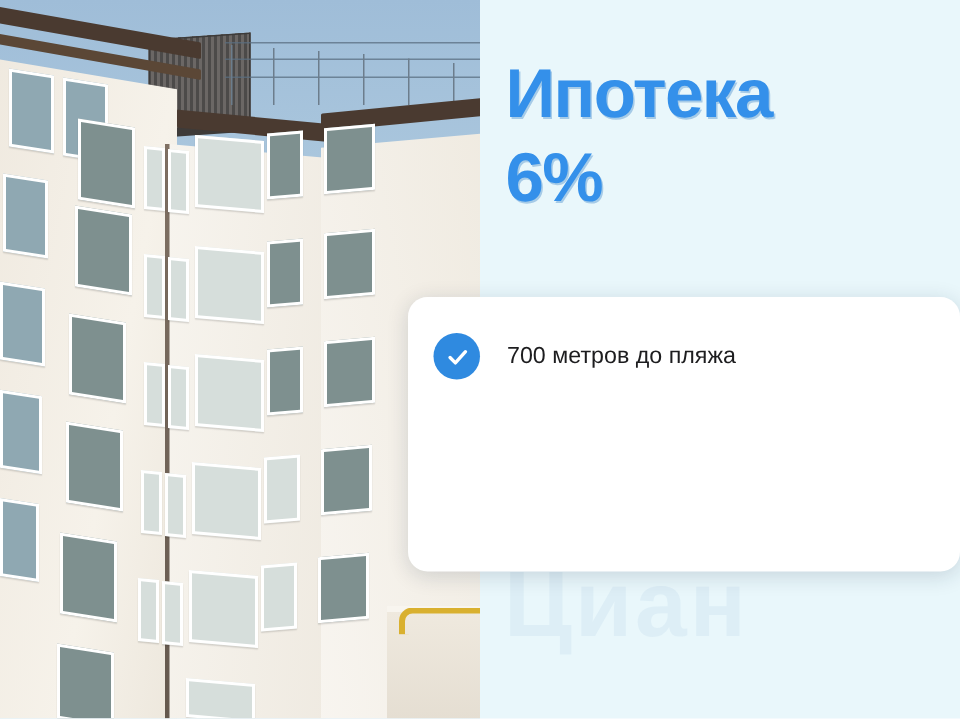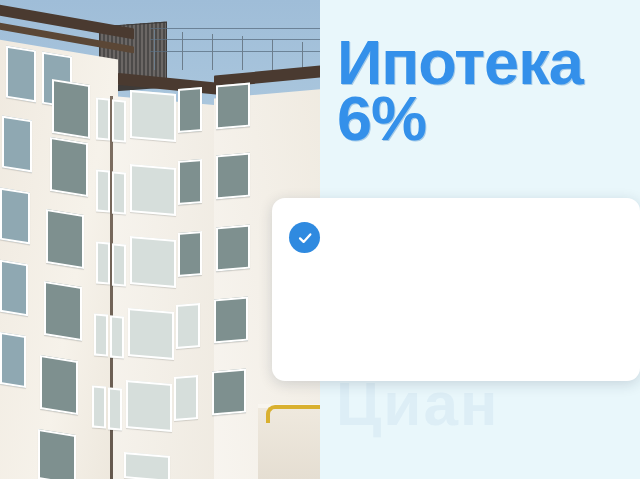--- a/index.html
+++ b/index.html
@@ -177,21 +177,21 @@
     height: 479px;
     background: #e9f7fb;
   }
 
   .headline {
     position: absolute;
     left: 17px;
     top: 34px;
     width: 300px;
     color: #3490ea;
-    font-size: 63px;
+    font-size: 46px;
     line-height: 56px;
     font-weight: 700;
     letter-spacing: -1px;
     text-shadow: 1px 1px 0 rgba(43,120,196,.35);
     white-space: pre-line;
   }
 
   
   .watermark {
     position: absolute;
@@ -335,18 +335,19 @@
 
   <div class="card">
 
 
     <div class="feat">
       <span class="check">
         <svg width="17" height="17" viewBox="0 0 24 24" aria-hidden="true">
           <path d="M5 12.5 L10 17.5 L19.5 7" fill="none" stroke="#ffffff" stroke-width="3.2" stroke-linecap="round" stroke-linejoin="round"></path>
         </svg>
       </span>
+      <span class="feat-label">700 метров до пляжа</span>
     </div>
 
 
   </div>
 
 </div>
 
 </body></html>

